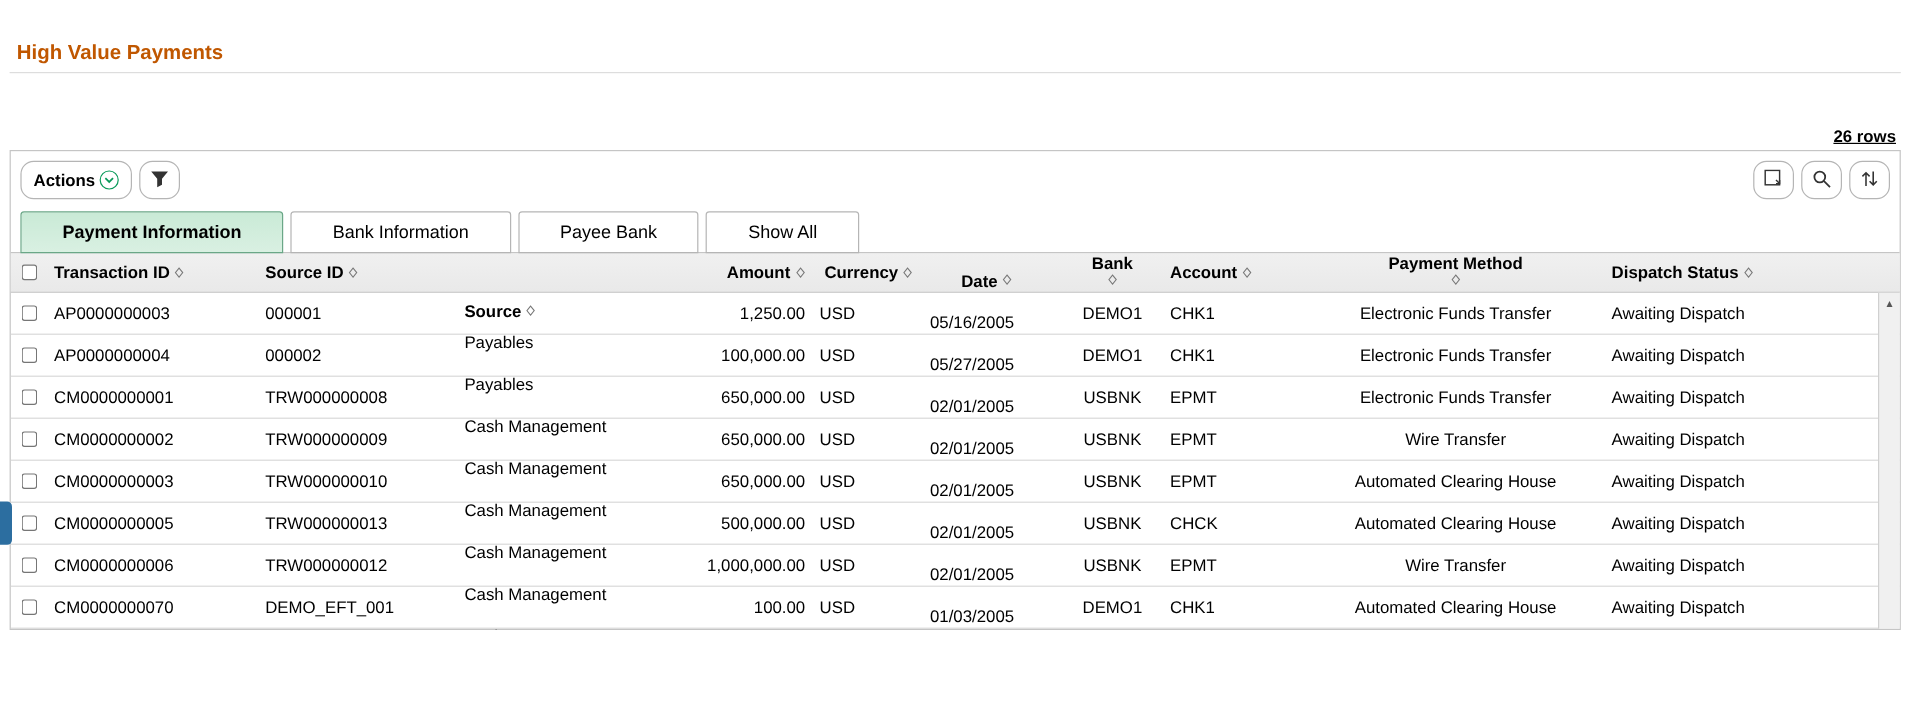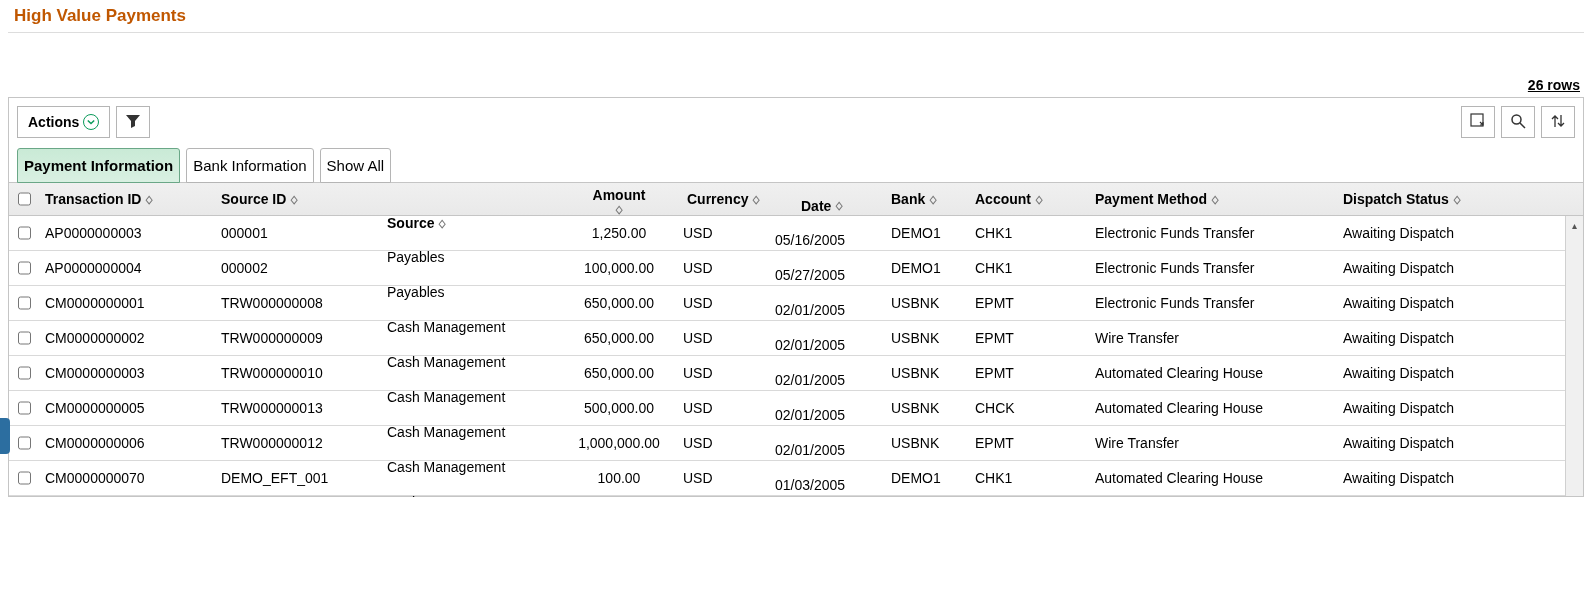--- a/index.html
+++ b/index.html
@@ -11,20 +11,21 @@
     color: #000;
     background: #fff;
     width: 1592px;
   }
   .page-title {
     color: #C05700;
     font-size: 17px;
     font-weight: bold;
     padding: 2px 0 6px 6px;
     border-bottom: 1px solid #ddd;
+    margin-top: 28px;
   }
   .spacer1 { height: 42px; }
   .count-row {
     text-align: right;
     font-weight: bold;
     font-size: 14px;
     padding: 2px 4px 4px 0;
     text-decoration: underline;
   }
   .grid-shell {
@@ -35,21 +36,21 @@
     align-items: center;
     padding: 8px;
     border-bottom: 1px solid transparent;
   }
   .btn {
     display: inline-flex;
     align-items: center;
     justify-content: center;
     height: 32px;
     border: 1px solid #b5b5b5;
-    border-radius: 0;
+    border-radius: 11px;
     background: #fff;
     font-size: 14px;
     cursor: pointer;
     padding: 0 10px;
   }
   .btn-actions {
     font-weight: bold;
     gap: 4px;
     margin-right: 6px;
   }
@@ -71,35 +72,34 @@
   .tabs {
     display: flex;
     gap: 6px;
     padding: 0 8px;
     position: relative;
     bottom: -1px;
   }
   .tab {
     border: 1px solid #b5b5b5;
     border-radius: 3px 3px 0 0;
-    padding: 8px 6px;
+    padding: 8px 34px;
     background: #fff;
     font-size: 15px;
     cursor: pointer;
     position: relative;
   }
   .tab.active {
     background: linear-gradient(#c9ead6, #d9f0e2);
     border-color: #6aa787;
     font-weight: bold;
     z-index: 2;
   }
   .header-row {
     display: flex;
-    align-items: center;
     background: linear-gradient(#f0f0f0, #e9e9e9);
     border-top: 1px solid #c5c5c5;
     border-bottom: 1px solid #c5c5c5;
     height: 34px;
     font-weight: bold;
     font-size: 14px;
     padding-right: 32px; 
   }
   .col {
     display: flex;
@@ -112,26 +112,26 @@
     color: #777;
     display: inline-flex;
     flex-direction: column;
     line-height: 5px;
     transform: scaleX(0.8);
   }
   .col-check  { width: 30px; justify-content:center; }
   .col-txn    { width: 176px; }
   .col-src    { width: 166px; }
   .col-source { width: 180px; margin-top: 48px; }
-  .col-amount { width: 116px; justify-content:flex-end;flex-direction:column; }
+  .col-amount { width: 116px; justify-content:flex-end; }
   .col-curr   { width: 92px; padding-left:10px;}
   .col-date   { width: 116px; padding-left:32px;margin-top:13px;}
-  .col-bank   { width: 84px; }
+  .col-bank   { width: 84px; flex-direction: column; }
   .col-acct   { width: 120px; }
-  .col-method { width: 248px; }
+  .col-method { width: 248px; flex-direction: column; }
   .col-disp   { flex: 1; }
   .rows-scroll {
     position: relative;
   }
   .row {
     display: flex;
     align-items: center;
     height: 35px;
     border-bottom: 1px solid #d9d9d9;
     font-size: 14px;
@@ -215,20 +215,21 @@
               <path d="M11 2 V13 M8 10 l3 3 l3 -3" fill="none" stroke="#333" stroke-width="1.3"></path>
             </svg>
         </span>
       </button>
     </div>
   </div>
 
   <div class="tabs" id="tabs">
       <div class="tab active">Payment Information</div>
       <div class="tab">Bank Information</div>
+      <div class="tab">Payee Bank</div>
       <div class="tab">Show All</div>
     </div>
 
   <div class="header-row">
     <div class="col col-check">
         <input type="checkbox" style="">
       </div>
     <div class="col col-txn sort">
         <span>Transaction ID</span>
         <span class="sort-icon">◇</span>

